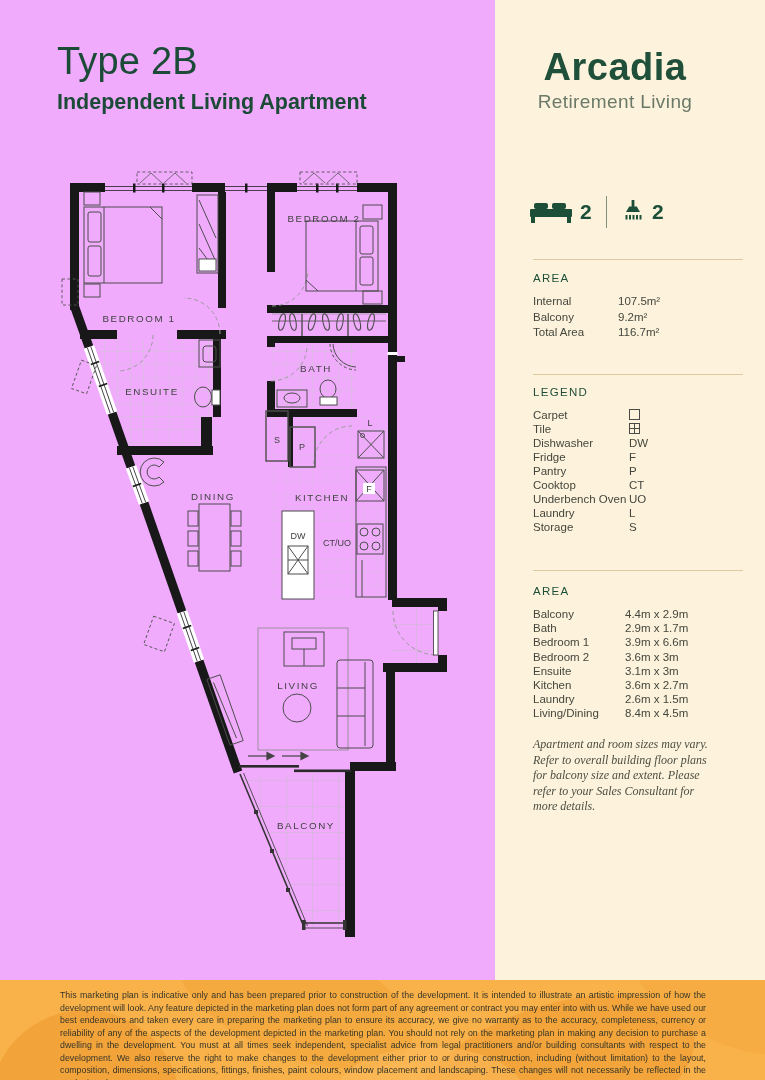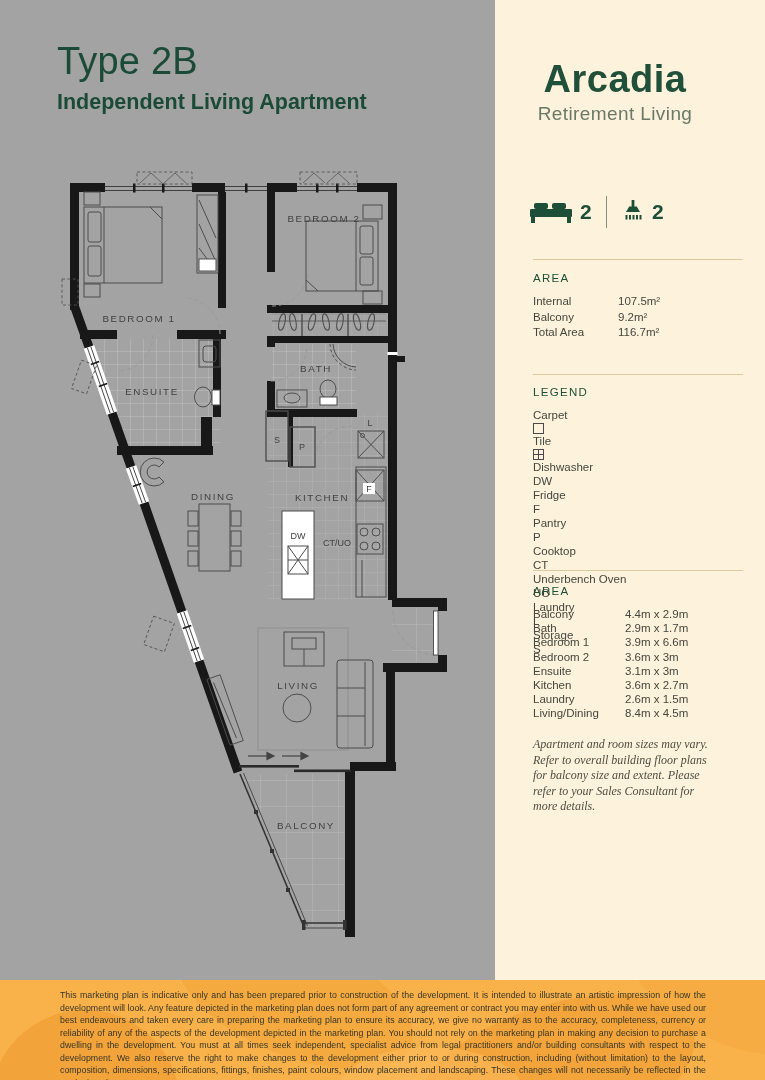--- a/index.html
+++ b/index.html
@@ -1,36 +1,36 @@
 <!DOCTYPE html>
 <html><head>
 <meta charset="utf-8">
 <style>
   html,body{margin:0;padding:0;background:#fff;}
-  .page{position:relative;width:765px;height:1080px;background:#a3a3a3;overflow:hidden;
+  .page{position:relative;width:765px;height:1080px;background:#f0abfc;overflow:hidden;
         font-family:"Liberation Sans",sans-serif;}
   
   .header{position:absolute;left:57px;top:40px;}
   .title{font-size:38px;font-weight:500;color:#1b4b37;letter-spacing:0.2px;}
   .subtitle{font-size:21.5px;font-weight:700;color:#1b4b37;margin-top:7px;}
   
   .sidebar{position:absolute;top:0;right:0;width:270px;height:980px;background:#fdf2dc;}
-  .logo{position:absolute;top:58px;left:30px;width:180px;text-align:center;}
+  .logo{position:absolute;top:46px;left:30px;width:180px;text-align:center;}
   .logo-name{font-size:38px;font-weight:600;color:#20503a;letter-spacing:0.5px;}
   .logo-tag{font-size:19px;color:#6b7a68;margin-top:2px;letter-spacing:0.4px;}
   .stats{position:absolute;top:196px;left:34px;display:flex;align-items:center;}
   .stats svg{fill:#1d4f38;}
   .stat-num{font-size:21px;font-weight:bold;color:#1d4f38;margin-left:7px;}
   .stat-div{width:1.3px;height:32px;background:#3d5a48;opacity:.65;margin:0 14px;}
   .rule{position:absolute;left:38px;right:22px;height:1px;background:#ddc9a0;}
   .sec{position:absolute;left:38px;right:22px;}
   .sec-h{font-size:11.5px;font-weight:normal;letter-spacing:1.3px;color:#1d4f38;}
   .rows{margin-top:10px;}
   .r{display:flex;align-items:flex-start;font-size:11.5px;color:#44473d;line-height:15.5px;}
-  .lr{line-height:14px;flex-direction:column;}
+  .lr{line-height:14px;}
   .room-sec .r{line-height:14.2px;}
   .r .lbl{width:85px;flex:none;}
   .r .lbl2{width:96px;flex:none;}
   .r .lblr{width:92px;flex:none;}
   .swatch{display:inline-block;width:11px;height:11px;border:1.4px solid #4a4a4a;box-sizing:border-box;margin-top:1px;background:#fdf2dc;}
   .swatch.tile{background-image:
      linear-gradient(to right,transparent 4.2px,#4a4a4a 4.2px,#4a4a4a 5.4px,transparent 5.4px),
      linear-gradient(to bottom,transparent 4.2px,#4a4a4a 4.2px,#4a4a4a 5.4px,transparent 5.4px);}
   .note{position:absolute;top:737px;left:38px;width:182px;font-style:italic;
         font-size:12px;line-height:15.5px;color:#4b4e41;font-family:Liberation Serif, serif;}

